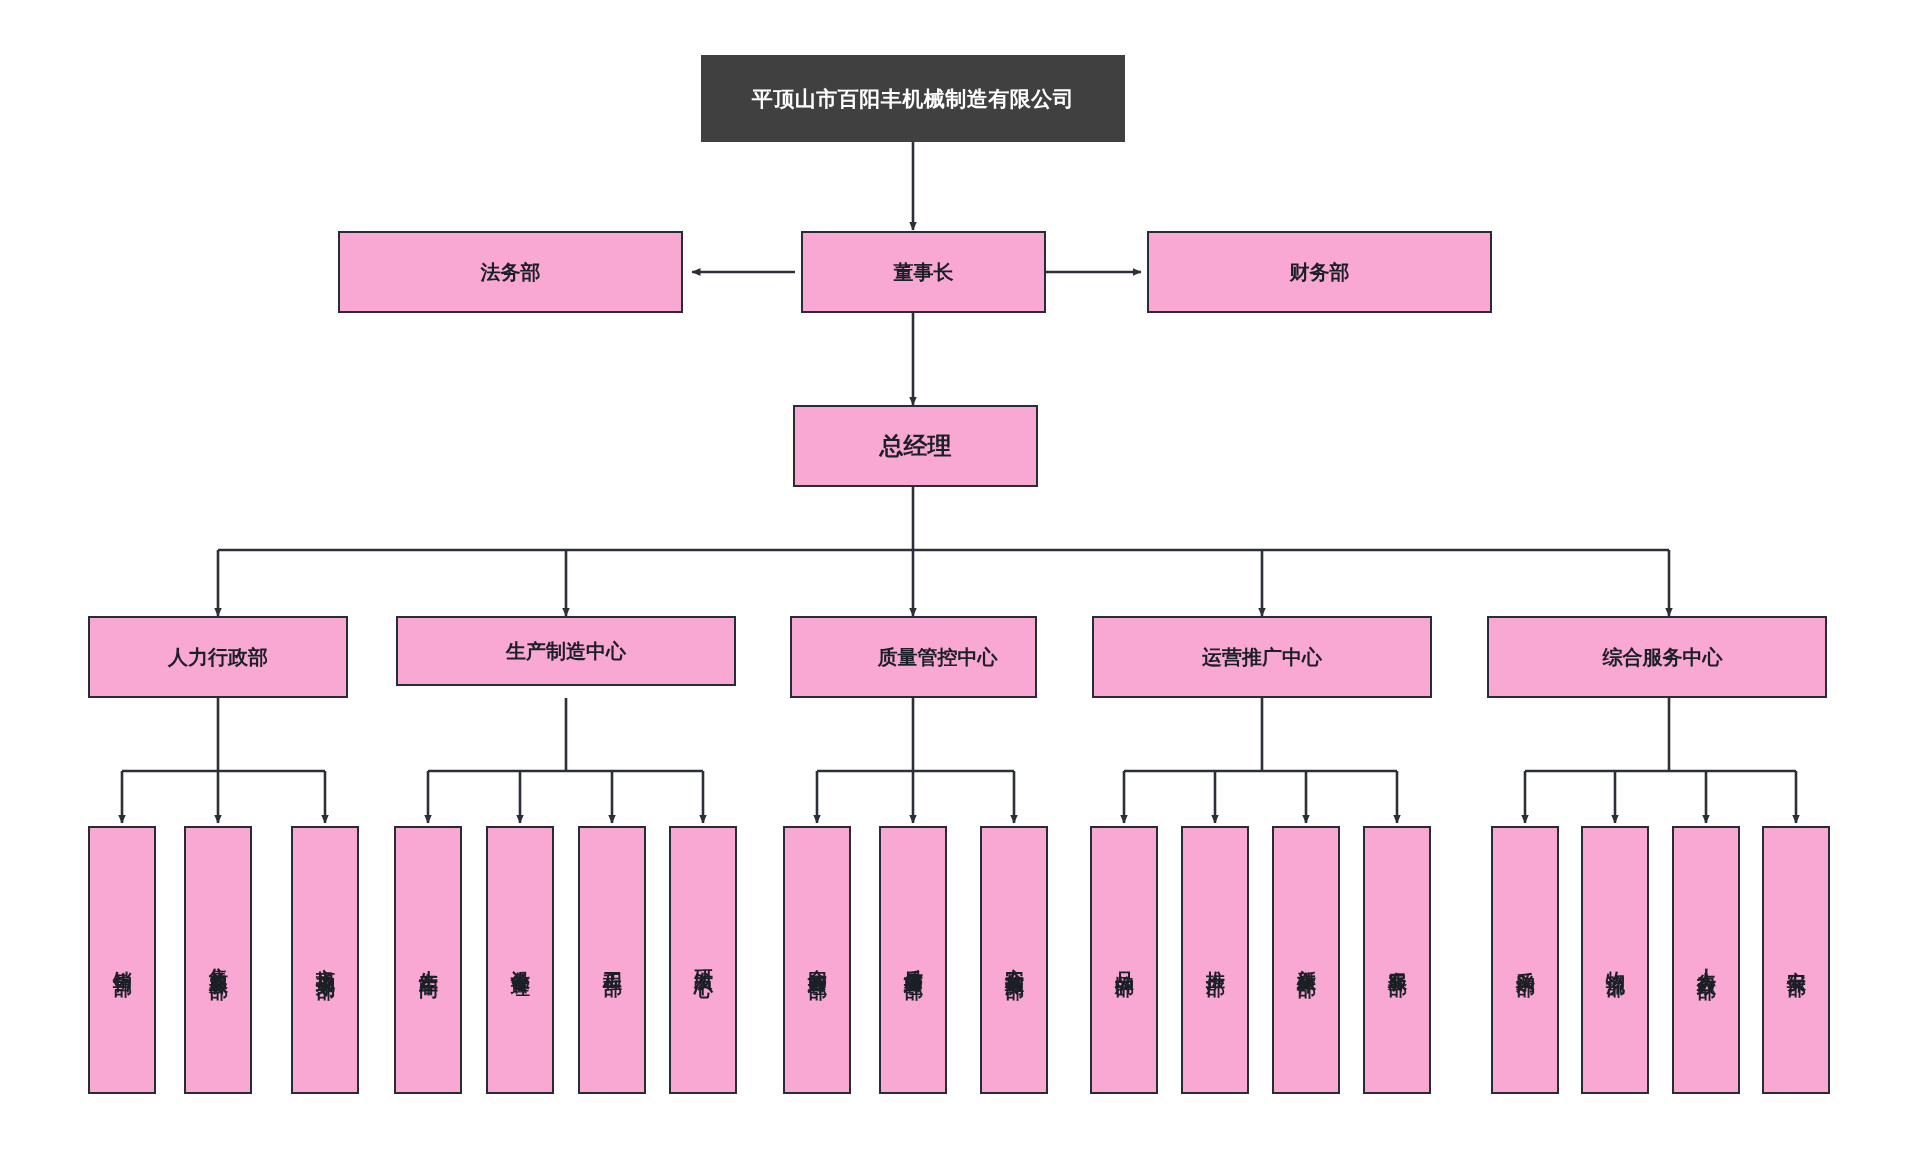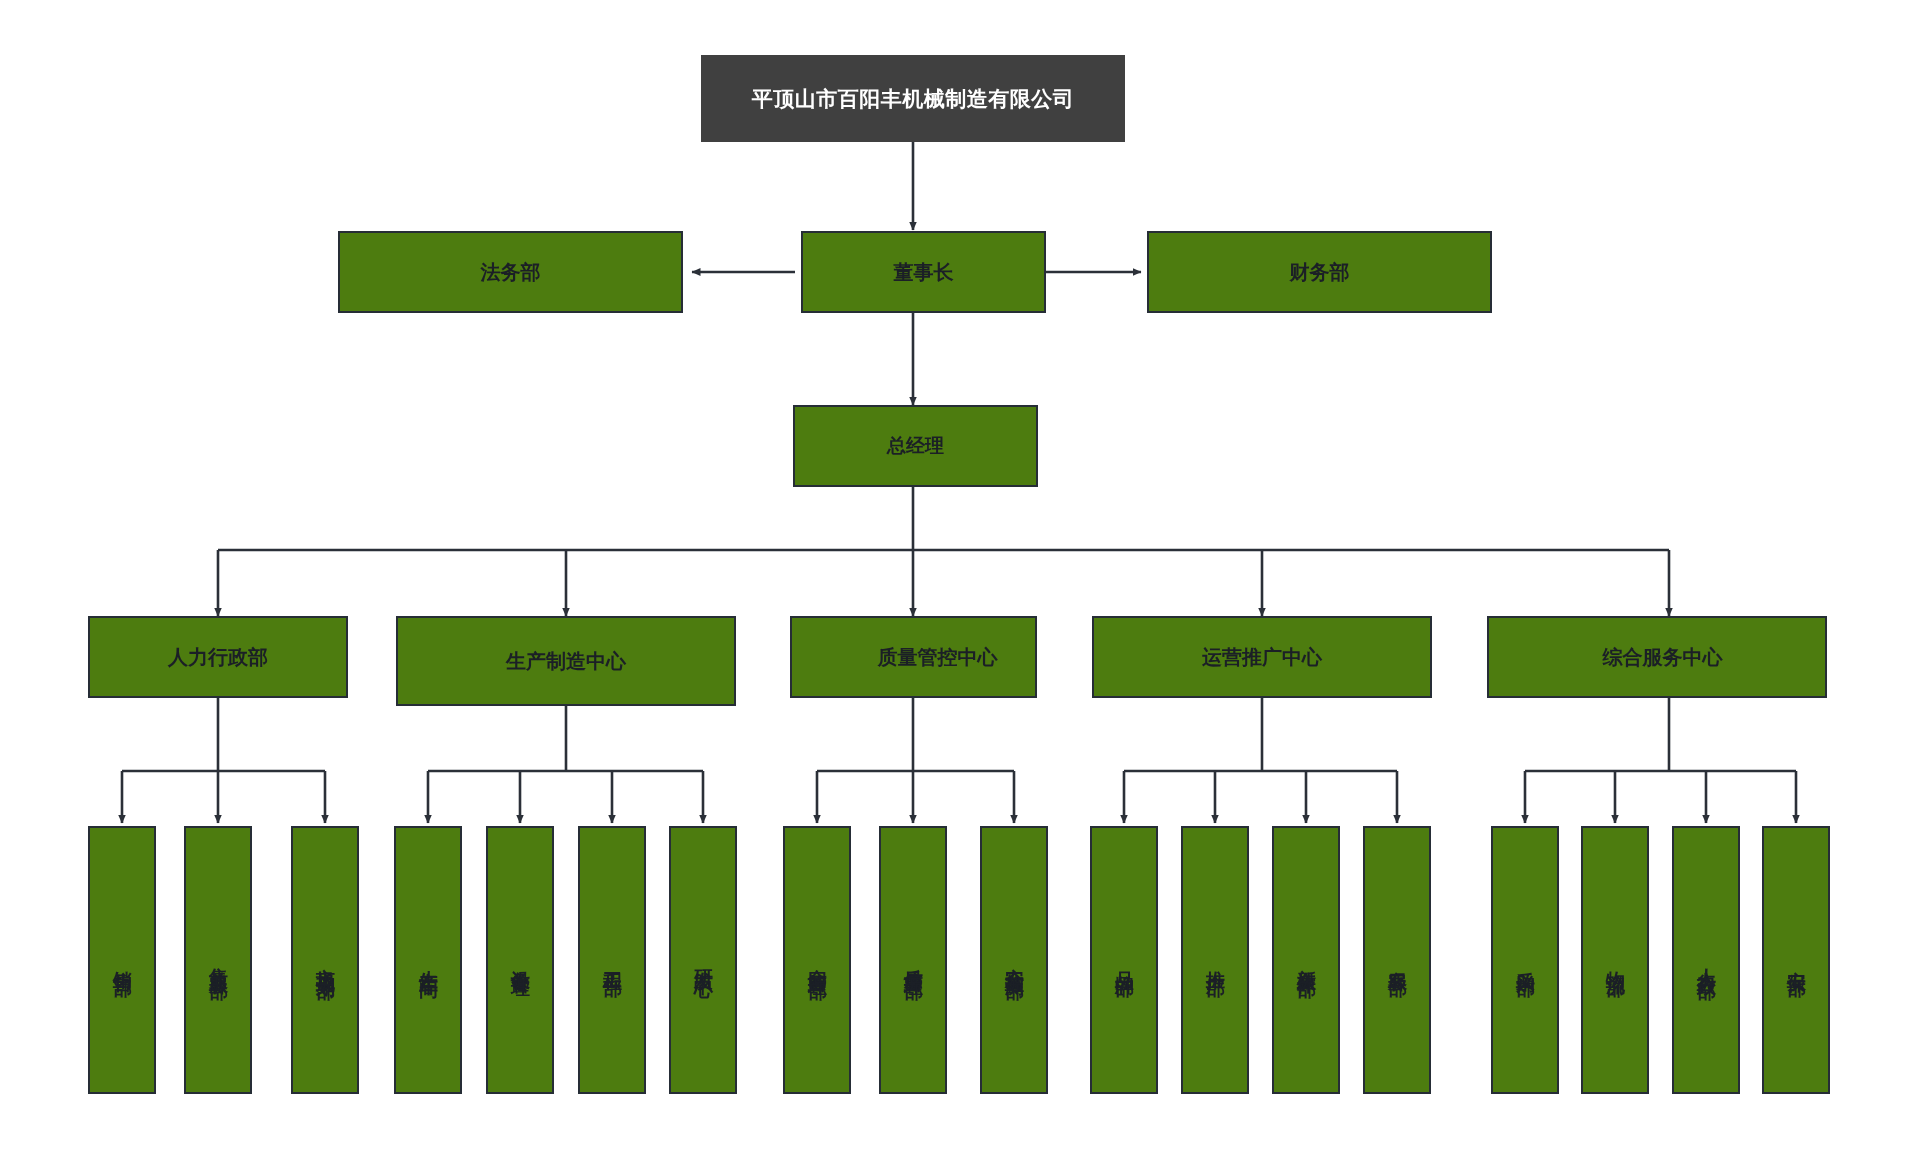--- a/index.html
+++ b/index.html
@@ -24,37 +24,37 @@
     left: 0;
     top: 0;
     width: 1920px;
     height: 1164px;
     pointer-events: none;
   }
   .node {
     position: absolute;
     box-sizing: border-box;
     border: 2px solid #262d36;
-    background: #4d7c0f;
+    background: #f9a8d4;
     display: flex;
     align-items: center;
     justify-content: center;
     color: #1b1f26;
     font-weight: bold;
     line-height: 1.22;
   }
   .node.root {
     background: #404040;
     border: none;
     color: #ffffff;
     font-size: 21px;
     letter-spacing: 0.5px;
   }
   .node.lvl2 { font-size: 20px; }
-  .node.lvl3 { font-size: 19px; }
+  .node.lvl3 { font-size: 24px; }
   .node.center { font-size: 20px; }
   .node.leaf {
     font-size: 19px;
     writing-mode: vertical-rl;
     text-orientation: upright;
     letter-spacing: 3px;
     line-height: 1.1;
     padding: 0;
   }
   .node.leaf > span {
@@ -147,21 +147,21 @@
     <span>财务部</span>
   </div>
 
   <div class="node lvl3" style="left:793px; top:405px; width:245px; height:82px;">
     <span>总经理</span>
   </div>
 
   <div class="node center" style="left:88px; top:616px; width:260px; height:82px;">
     <span>人力行政部</span>
   </div>
-  <div class="node center" style="left:396px; top:616px; width:340px; height:90px;">
+  <div class="node center" style="left:396px; top:616px; width:340px; height:70px;">
     <span>生产制造中心</span>
   </div>
   <div class="node center" style="left:790px; top:616px; width:247px; height:82px;padding-left:48px;">
     <span>质量管控中心</span>
   </div>
   <div class="node center" style="left:1092px; top:616px; width:340px; height:82px;">
     <span>运营推广中心</span>
   </div>
   <div class="node center" style="left:1487px; top:616px; width:340px; height:82px;padding-left:11px;">
     <span>综合服务中心</span>

